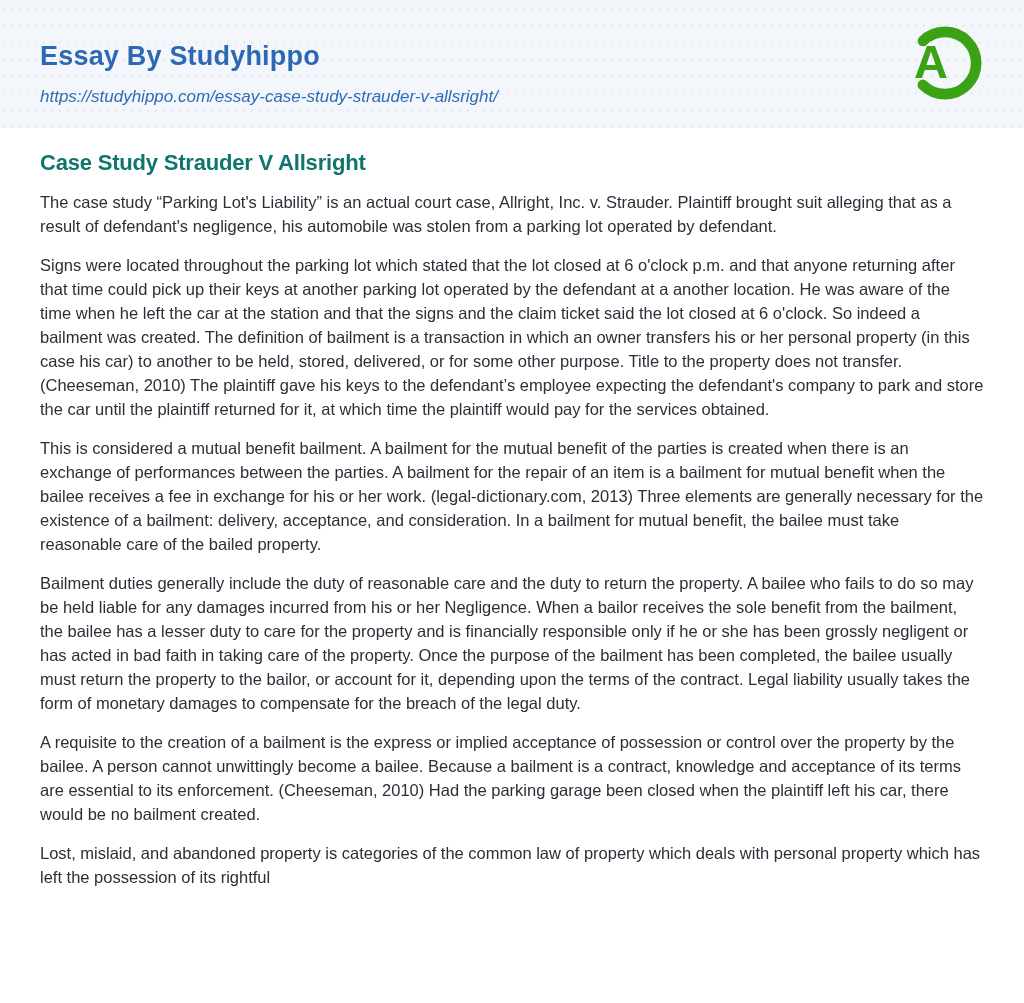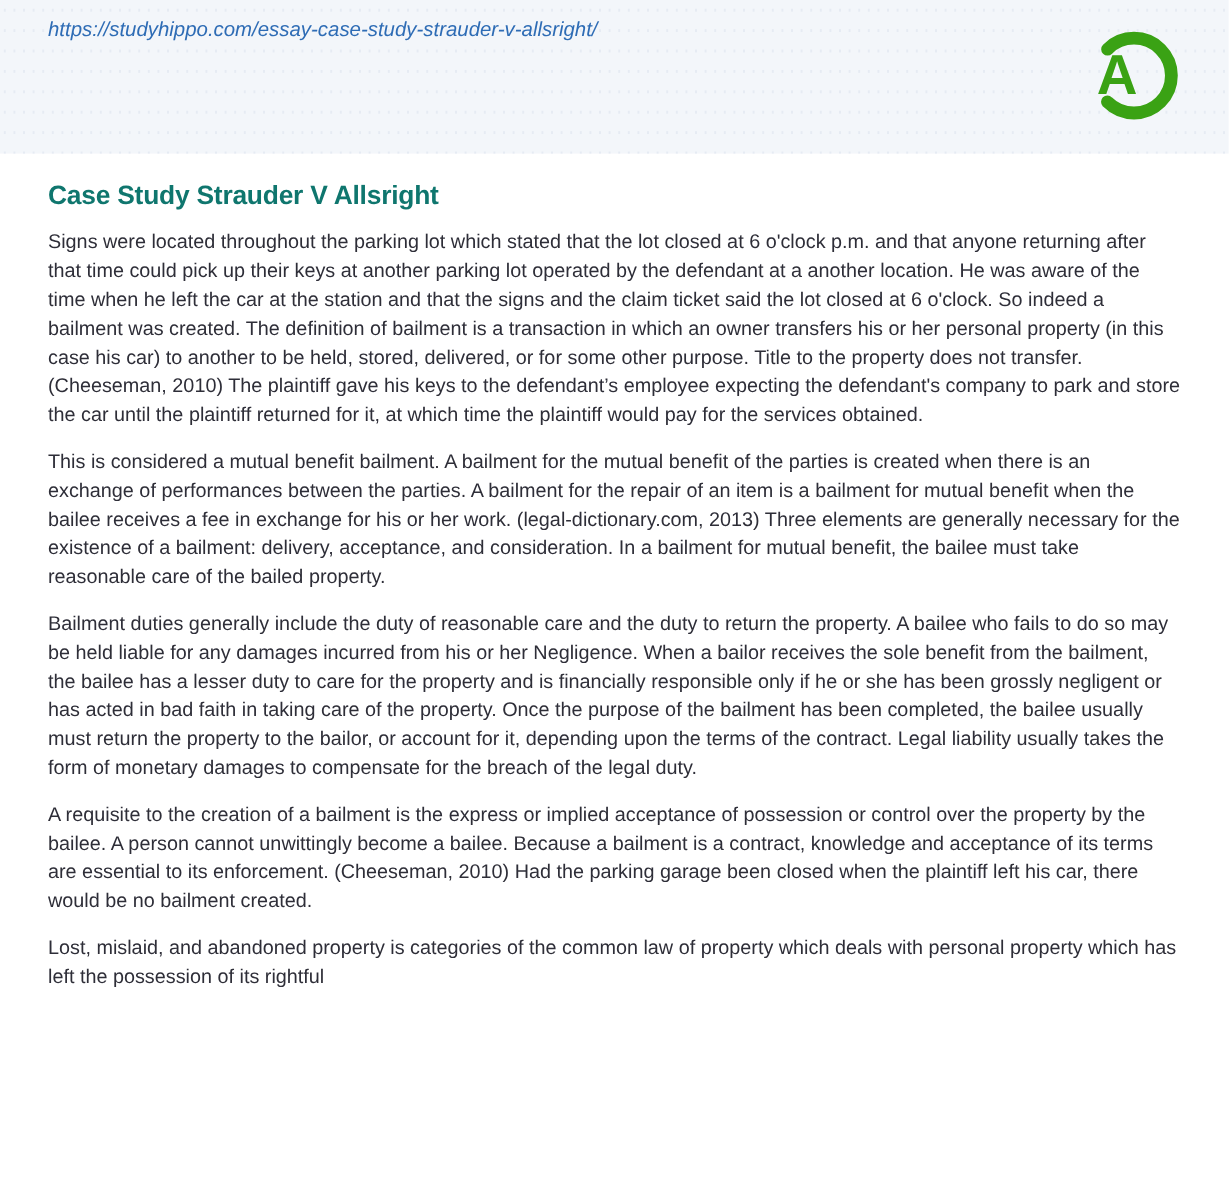--- a/index.html
+++ b/index.html
@@ -72,29 +72,31 @@
     margin: 0 0 15px 0;
     font-size: 16.5px;
     line-height: 24px;
     color: #2e2e38;
   }
 </style>
 </head>
 <body>
 
 <div class="header">
+  <h1 class="site-title">Essay By Studyhippo</h1>
   <a class="site-url" href="#">https://studyhippo.com/essay-case-study-strauder-v-allsright/</a>
   <div class="logo">
     <svg viewBox="0 0 100 100" aria-hidden="true">
       <circle cx="50" cy="50" r="38" fill="none" stroke="#3aa214" stroke-width="13" stroke-linecap="round" stroke-dasharray="179 60" transform="rotate(225 50 50)"></circle>
     </svg>
     <span class="logo-letter">A</span>
   </div>
 </div>
 
 <div class="main">
   <h2 class="article-title">Case Study Strauder V Allsright</h2>
+  <p class="para">The case study “Parking Lot's Liability” is an actual court case, Allright, Inc. v. Strauder. Plaintiff brought suit alleging that as a result of defendant's negligence, his automobile was stolen from a parking lot operated by defendant.</p>
   <p class="para">Signs were located throughout the parking lot which stated that the lot closed at 6 o'clock p.m. and that anyone returning after that time could pick up their keys at another parking lot operated by the defendant at a another location. He was aware of the time when he left the car at the station and that the signs and the claim ticket said the lot closed at 6 o'clock. So indeed a bailment was created. The definition of bailment is a transaction in which an owner transfers his or her personal property (in this case his car) to another to be held, stored, delivered, or for some other purpose. Title to the property does not transfer. (Cheeseman, 2010) The plaintiff gave his keys to the defendant’s employee expecting the defendant's company to park and store the car until the plaintiff returned for it, at which time the plaintiff would pay for the services obtained.</p>
   <p class="para">This is considered a mutual benefit bailment. A bailment for the mutual benefit of the parties is created when there is an exchange of performances between the parties. A bailment for the repair of an item is a bailment for mutual benefit when the bailee receives a fee in exchange for his or her work. (legal-dictionary.com, 2013) Three elements are generally necessary for the existence of a bailment: delivery, acceptance, and consideration. In a bailment for mutual benefit, the bailee must take reasonable care of the bailed property.</p>
   <p class="para">Bailment duties generally include the duty of reasonable care and the duty to return the property. A bailee who fails to do so may be held liable for any damages incurred from his or her Negligence. When a bailor receives the sole benefit from the bailment, the bailee has a lesser duty to care for the property and is financially responsible only if he or she has been grossly negligent or has acted in bad faith in taking care of the property. Once the purpose of the bailment has been completed, the bailee usually must return the property to the bailor, or account for it, depending upon the terms of the contract. Legal liability usually takes the form of monetary damages to compensate for the breach of the legal duty.</p>
   <p class="para">A requisite to the creation of a bailment is the express or implied acceptance of possession or control over the property by the bailee. A person cannot unwittingly become a bailee. Because a bailment is a contract, knowledge and acceptance of its terms are essential to its enforcement. (Cheeseman, 2010) Had the parking garage been closed when the plaintiff left his car, there would be no bailment created.</p>
   <p class="para">Lost, mislaid, and abandoned property is categories of the common law of property which deals with personal property which has left the possession of its rightful</p>
 </div>
 
 </body></html>

